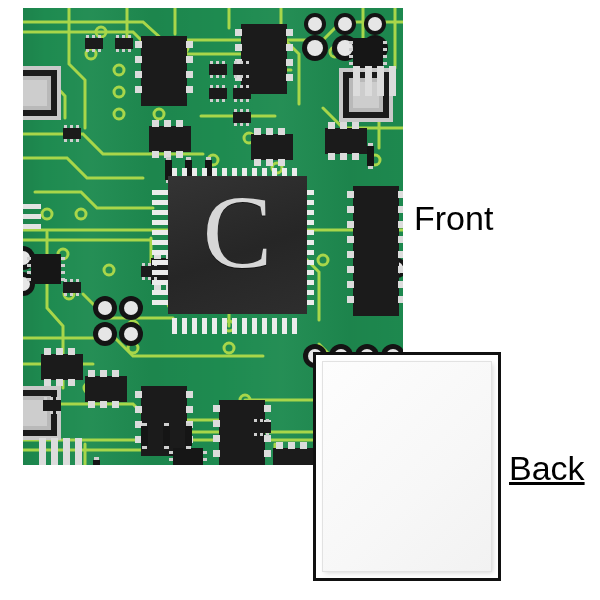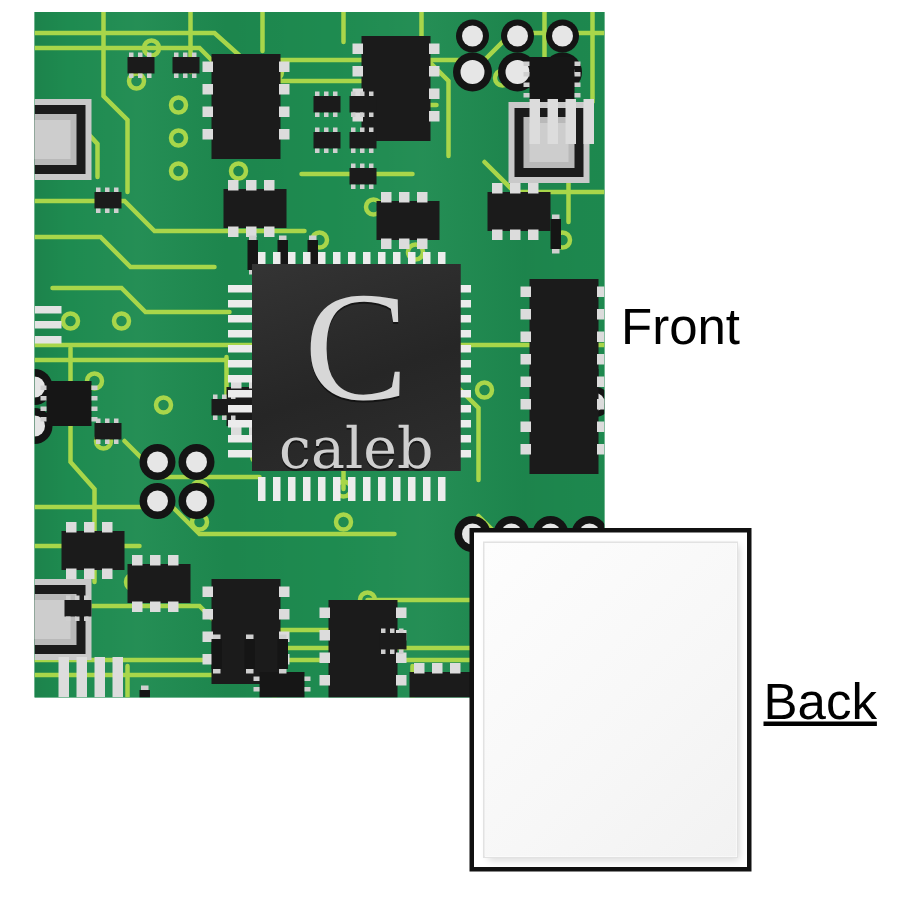--- a/index.html
+++ b/index.html
@@ -418,21 +418,20 @@
           <rect x="158" y="92" width="18" height="5"></rect>
         <rect x="158" y="102" width="18" height="5"></rect>
           <rect x="158" y="112" width="18" height="5"></rect>
         <rect x="158" y="122" width="18" height="5"></rect>
           <rect x="158" y="132" width="18" height="5"></rect>
       </g>
     </svg>
 
     <div class="chip-body">
       <div class="chip-monogram">C</div>
-      <div class="chip-name">caleb</div>
     </div>
   </div>
 </div>
 
 <div id="label-front" class="side-label">Front</div>
 
 <div id="back-panel">
   <div class="back-inner">
     <div class="back-sheet"></div>
   </div>

